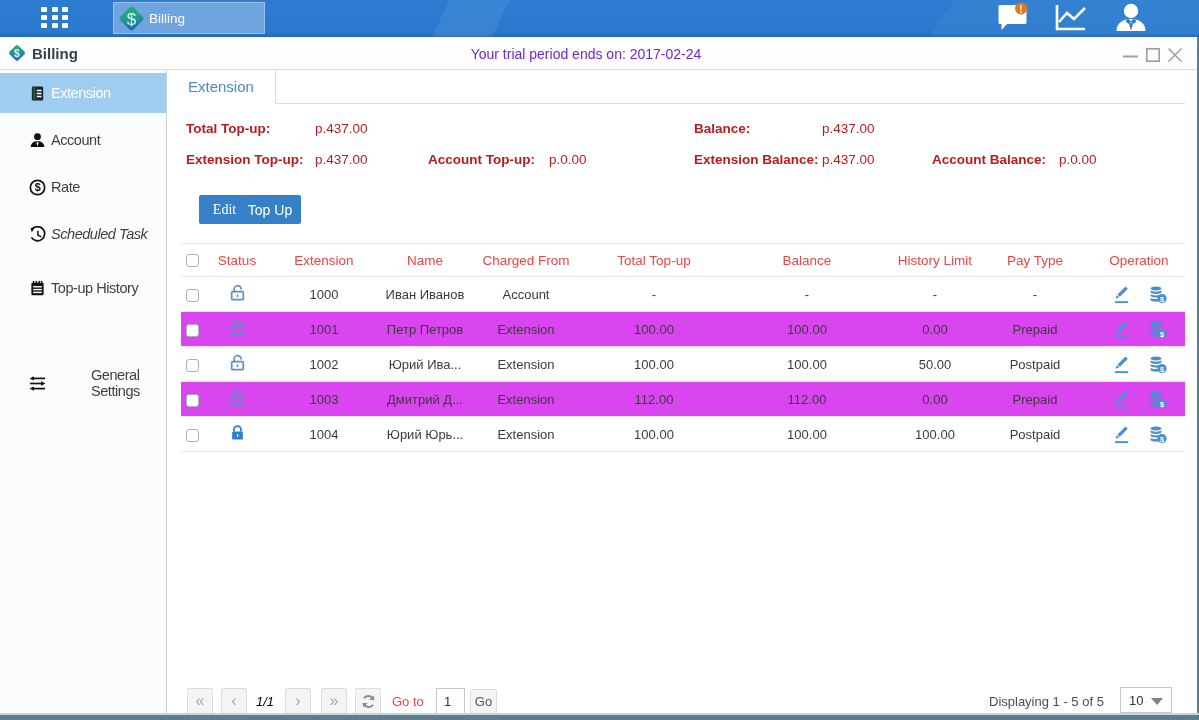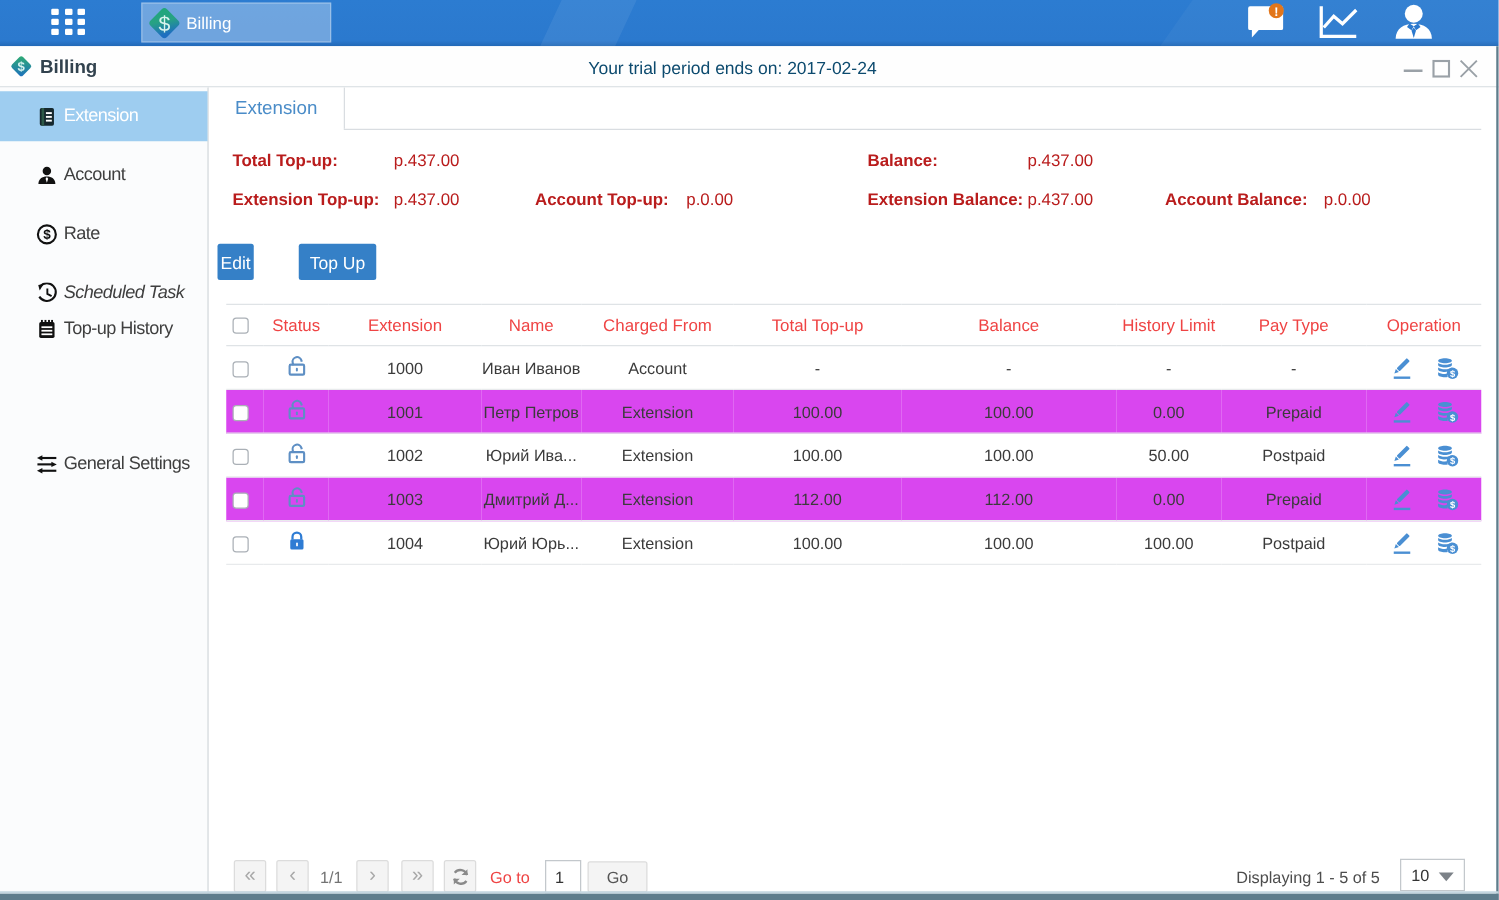--- a/index.html
+++ b/index.html
@@ -21,21 +21,21 @@
   display:flex; align-items:center; }
 .apptab .dlabel { color:#fff; font-size:13.5px; margin-left:4px; }
 .tbicons { position:absolute; top:0; height:37px; }
 
 
 .titlebar { position:absolute; left:0; top:37px; width:1199px; height:33px; background:#fefefe;
   border-bottom:1px solid #d5dbdf; }
 .titlebar .t { position:absolute; left:32px; top:8px; font-size:15px; font-weight:bold; color:#32424e; }
 .titlebar svg.dia { position:absolute; left:8px; top:7px; }
 .trial { position:absolute; left:0; top:9px; width:1172px; text-align:center;
-  font-size:14px; color:#0c4a6e; }
+  font-size:14px; color:#6d28d9; }
 .winctl { position:absolute; right:15px; top:0; height:33px; }
 
 
 .sidebar { position:absolute; left:0; top:70px; width:167px; height:645px;
   background:#fbfcfd; border-right:1px solid #ccd1d6; }
 .sitem { position:absolute; left:0; width:166px; height:40px; display:flex; align-items:center;
   color:#3f3f3f; font-size:14.5px; letter-spacing:-0.45px; }
 .sitem .ic { width:17px; height:17px; margin-left:29px; margin-right:5px; flex:none; }
 .sitem.sel { background:#9ecdf0; color:#fff; }
 
@@ -43,21 +43,21 @@
 .main { position:absolute; left:167px; top:70px; width:1030px; height:645px; background:#fff; }
 .tabsep { position:absolute; left:108px; top:0; width:1px; height:33px; background:#d9dde1; }
 .tabline { position:absolute; left:108px; top:33px; width:910px; height:1px; background:#d9dde1; }
 .tabtext { position:absolute; left:21px; top:8px; font-size:15px; color:#4a8cc8; }
 
 .stat { position:absolute; font-size:13.5px; color:#b91c1c; white-space:nowrap; }
 .stat b { font-weight:bold; }
 
 .btn { position:absolute; top:125px; height:29px; background:#3580c7; color:#fff;
   font-size:14px; border-radius:2px; display:flex; align-items:center; justify-content:center; }
-#btnedit { left:7px; width:29px; }
+#btnedit { left:32px; width:51px;font-family:Liberation Serif, serif; }
 #btntop { left:72px; width:62px; }
 
 
 .tbl { position:absolute; left:14px; top:173px; width:1004px; border-collapse:collapse;
   table-layout:fixed; font-size:13px; color:#3b3b3b; }
 .tbl th { font-weight:normal; font-size:13.5px; color:#ef4444; height:33px;
   border-top:1px solid #dfe3e6; border-bottom:1px solid #dfe3e6; text-align:center; }
 .tbl td { height:35px; text-align:center; border-bottom:1px solid #e8eaec; }
 .tbl tr.alt td { background:#d946ef; }
 .cb { width:13px; height:13px; border:1px solid #aab0b6; border-radius:3px; background:#fff;
@@ -65,21 +65,21 @@
 .ops { display:flex; align-items:center; justify-content:center; gap:17px; }
 
 
 .pager { position:absolute; left:0; top:615px; width:1030px; height:33px; font-size:13px; color:#555; }
 .pbtn { position:absolute; top:3px; width:26px; height:26px; background:#f4f4f4;
   border:1px solid #dcdcdc; border-radius:2px; color:#a8a8a8; font-size:16px;
   display:flex; align-items:center; justify-content:center; }
 .ptext { position:absolute; top:9px; }
 .ginput { position:absolute; left:269px; top:3px; width:29px; height:27px; border:1px solid #c3c8cc;
   background:#fff; font-size:13px; color:#333; display:flex; align-items:center; padding-left:7px; }
-.gobtn { position:absolute; left:303px; top:4px; width:48px; height:25px; background:#f4f4f4;
+.gobtn { position:absolute; left:303px; top:4px; width:27px; height:25px; background:#f4f4f4;
   border:1px solid #dcdcdc; border-radius:2px; color:#555; font-size:13px;
   display:flex; align-items:center; justify-content:center; }
 .disp { position:absolute; left:822px; top:9px; color:#4d4d4d; }
 .psel { position:absolute; left:953px; top:2px; width:52px; height:26px; border:1px solid #c3c8cc;
   background:#fff; color:#333; display:flex; align-items:center; }
 .psel .v { margin-left:8px; }
 .psel .tri { position:absolute; right:8px; top:10px; width:0; height:0;
   border-left:6px solid transparent; border-right:6px solid transparent; border-top:7px solid #7c8288; }
 
 
@@ -188,34 +188,34 @@
         <span>Rate</span>
       </div>
       <div class="sitem" style="top: 144px; font-style: italic;">
         <span class="ic"><svg viewBox="0 0 18 18" width="17" height="17">
             <path d="M3.4 3.2 A7.5 7.5 0 1 1 2.6 12" fill="none" stroke="#111" stroke-width="1.8"></path>
             <path d="M6.3 1.2 l-4.6 1 l1.2 4.6 z" fill="#111"></path>
             <path d="M9.4 5 v4.6 l3.6 2" fill="none" stroke="#111" stroke-width="1.6"></path>
           </svg></span>
         <span>Scheduled Task</span>
       </div>
-      <div class="sitem" style="top: 173px;">
+      <div class="sitem" style="top: 198px;">
         <span class="ic"><svg viewBox="0 0 18 18" width="17" height="17">
             <rect x="2.5" y="2.8" width="13" height="13.4" rx="1.4" fill="#111"></rect>
             <rect x="4" y="1" width="1.6" height="3.4" fill="#111"></rect>
             <rect x="7" y="1" width="1.6" height="3.4" fill="#111"></rect>
             <rect x="10" y="1" width="1.6" height="3.4" fill="#111"></rect>
             <rect x="12.6" y="1" width="1.6" height="3.4" fill="#111"></rect>
             <rect x="4.4" y="6.4" width="9.2" height="1.5" fill="#fff"></rect>
             <rect x="4.4" y="9.4" width="9.2" height="1.5" fill="#fff"></rect>
             <rect x="4.4" y="12.4" width="9.2" height="1.5" fill="#fff"></rect>
           </svg></span>
         <span>Top-up History</span>
       </div>
-      <div class="sitem" style="top: 281px;">
+      <div class="sitem" style="top: 293px; gap: 40px;">
         <span class="ic"><svg viewBox="0 0 18 18" width="17" height="17">
             <rect x="3.8" y="2.7" width="13.2" height="1.8" fill="#111"></rect>
             <path d="M0.6 3.6 l4.6 -2.3 v4.6 z" fill="#111"></path>
             <rect x="1" y="8.1" width="13.2" height="1.8" fill="#111"></rect>
             <path d="M17.4 9 l-4.6 -2.3 v4.6 z" fill="#111"></path>
             <rect x="3.8" y="13.5" width="13.2" height="1.8" fill="#111"></rect>
             <path d="M0.6 14.4 l4.6 -2.3 v4.6 z" fill="#111"></path>
           </svg></span>
         <span>General Settings</span>
       </div>
@@ -448,21 +448,21 @@
                 </svg>
               </div>
             </td>
           </tr>
         </tbody>
       </table>
 
     <div class="pager">
       <div class="pbtn" style="left:20px;">«</div>
       <div class="pbtn" style="left:54px;">‹</div>
-      <span class="ptext" style="left:89px; color:#737373;">1/1</span>
+      <span class="ptext" style="left:89px; color:#000000;font-style:italic;">1/1</span>
       <div class="pbtn" style="left:118px;">›</div>
       <div class="pbtn" style="left:154px;">»</div>
       <div class="pbtn" style="left:188px; color:#888;">
         <svg width="15" height="15" viewBox="0 0 16 16">
           <path d="M13.5 6.5 A6 6 0 0 0 3 4.5 M2.5 9.5 A6 6 0 0 0 13 11.5" stroke="#8a8a8a" stroke-width="2" fill="none"></path>
           <path d="M13.8 1.5 v5 h-5 z" fill="#8a8a8a"></path>
           <path d="M2.2 14.5 v-5 h5 z" fill="#8a8a8a"></path>
         </svg>
       </div>
       <span class="ptext" style="left:225px; color:#ef4444;">Go to</span>

